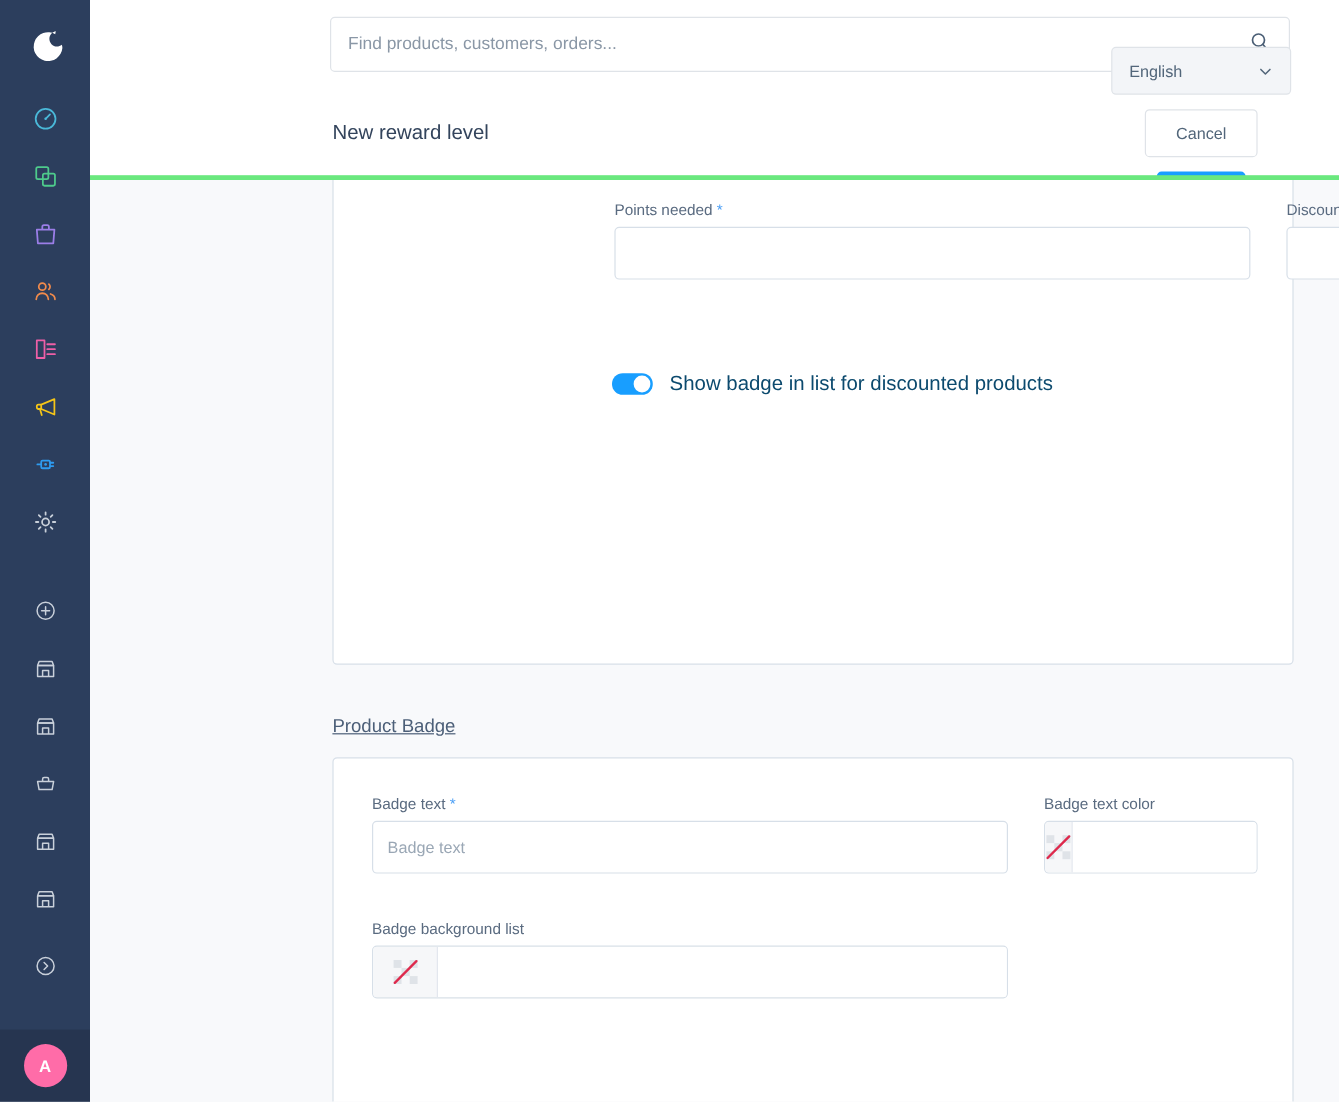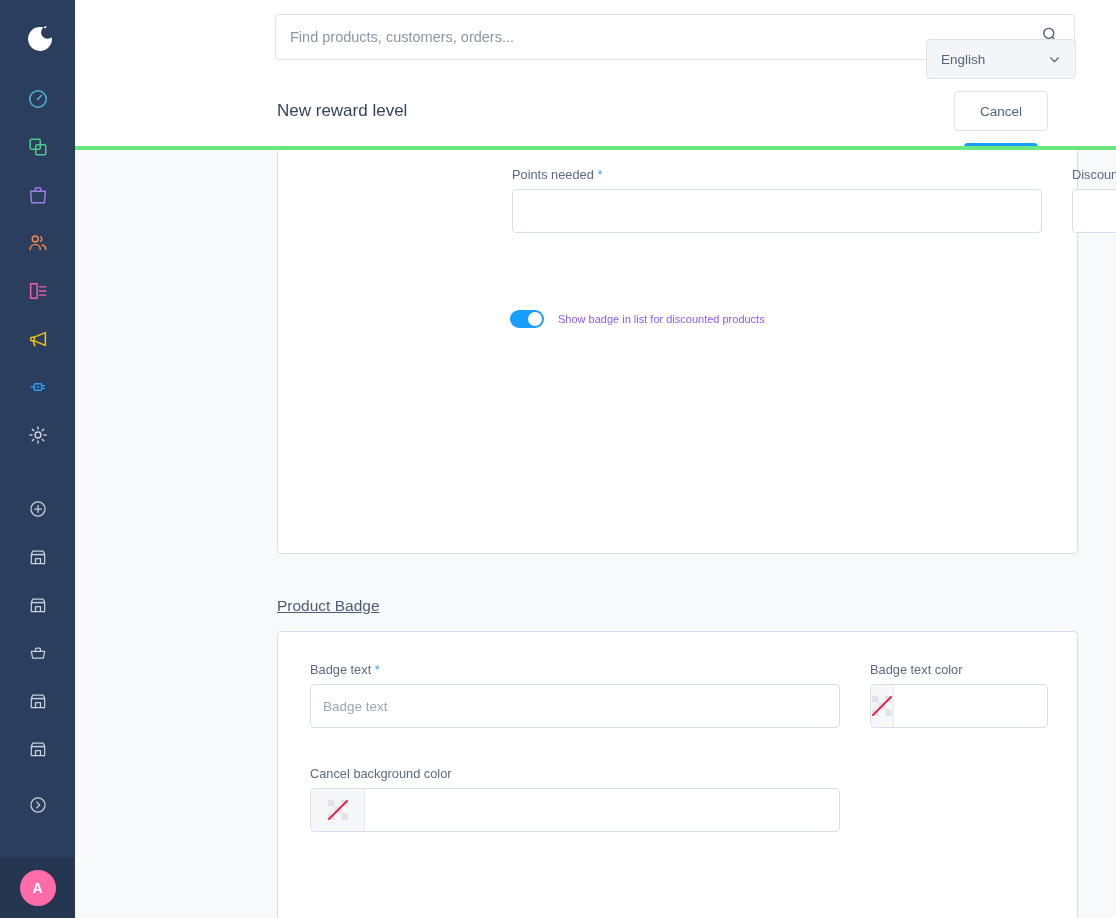--- a/index.html
+++ b/index.html
@@ -93,21 +93,21 @@
   
   .toggle {
     width: 34px; height: 18px; border-radius: 9px; background: #189eff;
     position: relative; cursor: pointer; flex-shrink: 0;
   }
   .toggle .knob {
     position: absolute; top: 2px; right: 2px; width: 14px; height: 14px;
     border-radius: 50%; background: #fff;
   }
   .toggle-row { display: flex; align-items: center; gap: 14px; }
-  .toggle-label { font-size: 11px; color: #8b5cf6; }
+  .toggle-label { font-size: 17px; color: #0c4a6e; }
   
   .color-picker {
     display: flex; border: 1px solid #d7dfe8; border-radius: 4px;
     overflow: hidden; background: #fff; height: 44px;
   }
   .color-swatch {
     width: 54px; height: 100%; background: #f6f7f9;
     border-right: 1px solid #e3e7ee;
     display: flex; align-items: center; justify-content: center; cursor: pointer;
   }
@@ -322,21 +322,21 @@
             <rect x="1" y="14.4" width="6.6" height="6.6" fill="#dfe3e8"></rect>
             <rect x="14.4" y="14.4" width="6.6" height="6.6" fill="#dfe3e8"></rect>
             <path d="M2 20L20 2" stroke="#de294c" stroke-width="2" stroke-linecap="round"></path>
           </svg>
         </div>
         <input class="color-value" type="text" style="">
       </div>
     </div>
 
     <div style="position:absolute; left:32px; top:134px; width:530px;">
-      <label class="field-label">Cancel background color</label>
+      <label class="field-label">Badge background list</label>
       <div class="color-picker">
         <div class="color-swatch">
           <svg width="22" height="22" viewBox="0 0 22 22">
             <rect x="1" y="1" width="6.6" height="6.6" fill="#dfe3e8"></rect>
             <rect x="14.4" y="1" width="6.6" height="6.6" fill="#dfe3e8"></rect>
             <rect x="7.6" y="7.6" width="6.8" height="6.8" fill="#dfe3e8"></rect>
             <rect x="1" y="14.4" width="6.6" height="6.6" fill="#dfe3e8"></rect>
             <rect x="14.4" y="14.4" width="6.6" height="6.6" fill="#dfe3e8"></rect>
             <path d="M2 20L20 2" stroke="#de294c" stroke-width="2" stroke-linecap="round"></path>
           </svg>

